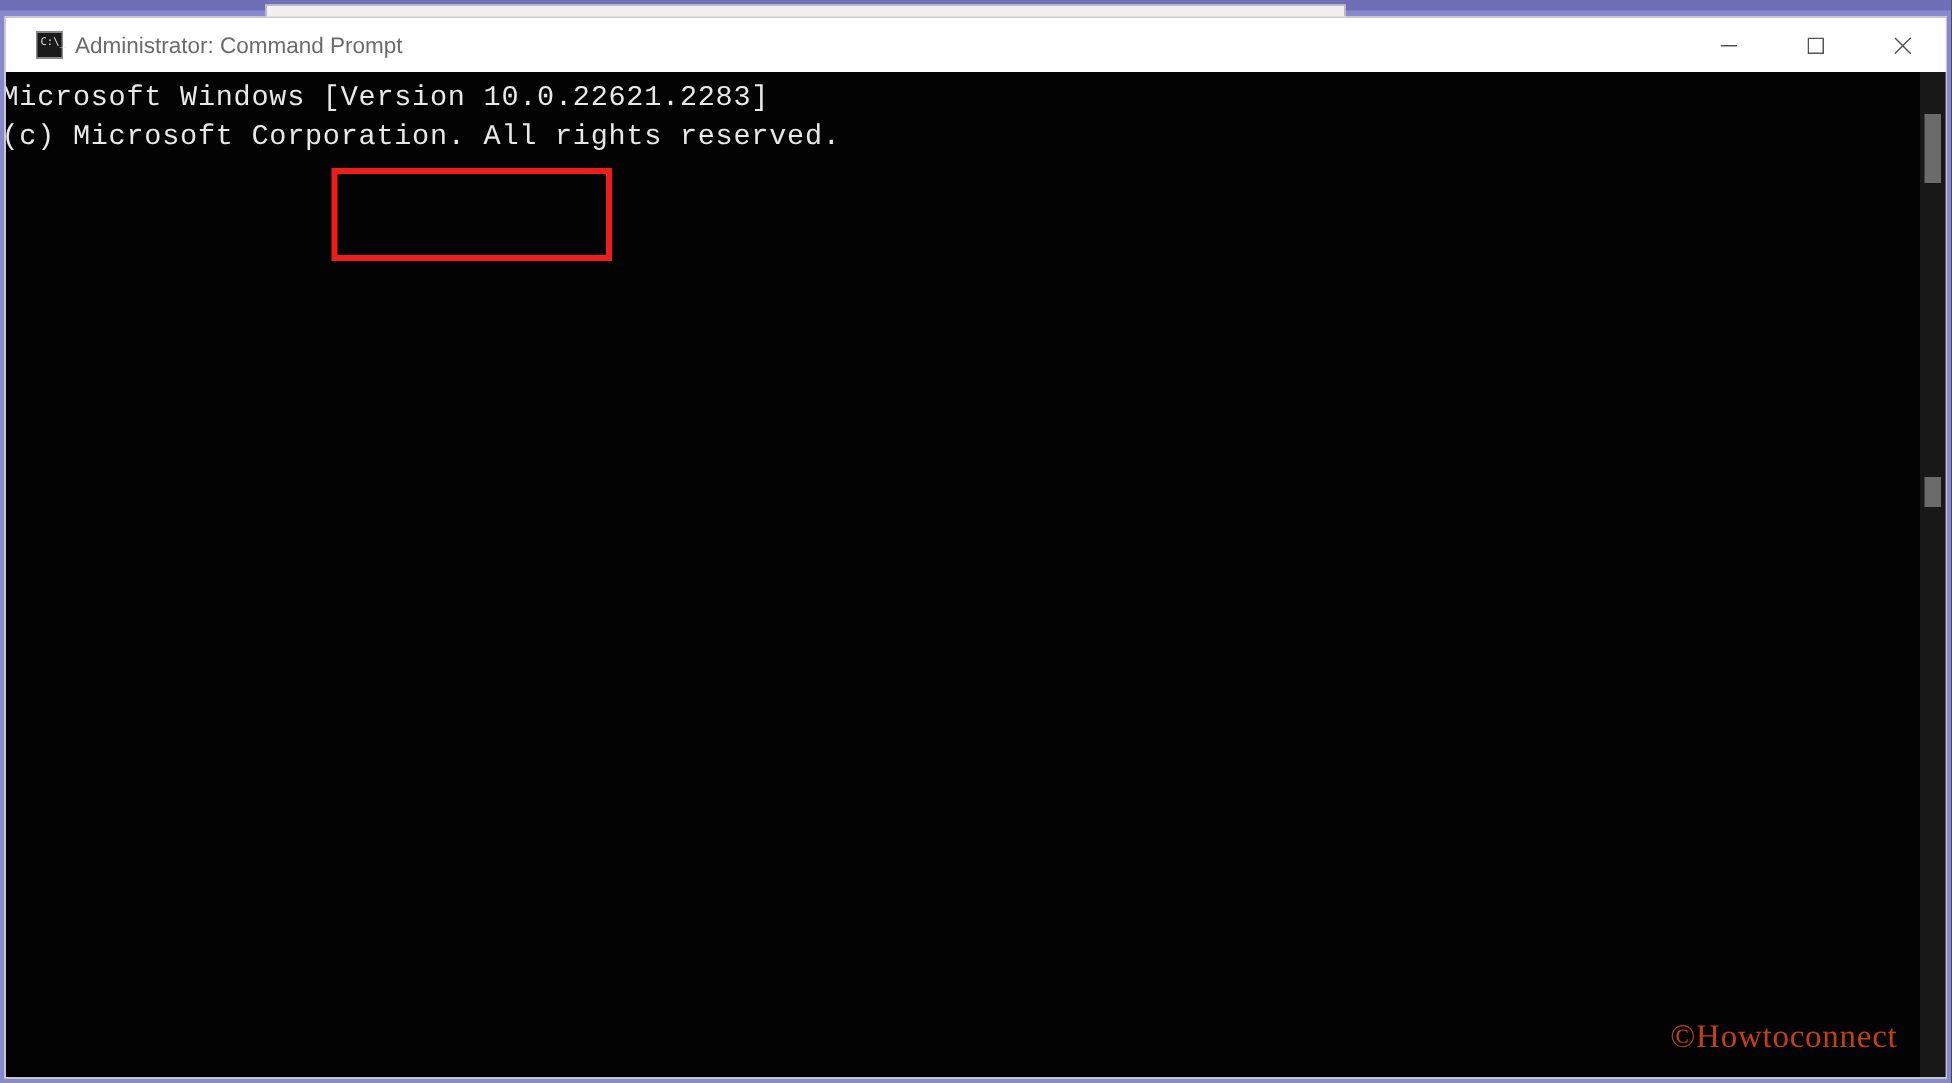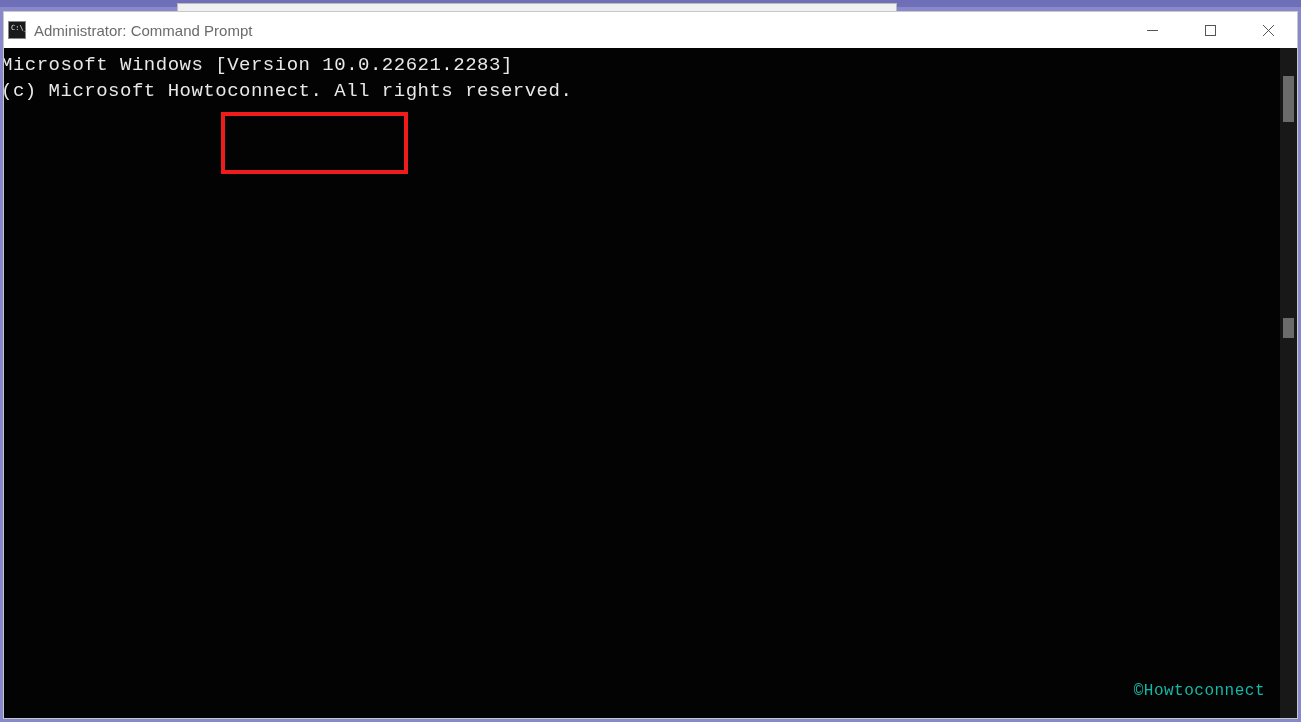--- a/index.html
+++ b/index.html
@@ -42,21 +42,21 @@
       background: #ffffff;
       border: 1px solid #c8c8c8;
       display: flex;
       flex-direction: column;
     }
     .titlebar {
       height: 36px;
       background: #ffffff;
       display: flex;
       align-items: center;
-      padding-left: 4px;
+      padding-left: 20px;
     }
     .app-icon {
       width: 18px;
       height: 18px;
       background: #1a1a1a;
       border: 1px solid #888;
       margin-right: 8px;
       position: relative;
     }
     .app-icon::before {
@@ -142,23 +142,23 @@
       top: 270px;
       left: 3px;
       right: 3px;
       height: 20px;
       background: #6b6b6b;
     }
     .watermark {
       position: absolute;
       bottom: 14px;
       right: 32px;
-      color: #14b8a6;
-      font-size: 16px;
-      font-family: Liberation Mono, monospace;
+      color: #c2410c;
+      font-size: 22px;
+      font-family: Liberation Serif, serif;
     }
   </style>
 </head>
 <body>
 
 <div class="top-strip"></div>
 <div class="top-tab-fragment"></div>
 
 <div class="window">
 
@@ -181,21 +181,21 @@
             <line x1="0" y1="0" x2="11" y2="11" stroke="#555" stroke-width="1"></line>
             <line x1="11" y1="0" x2="0" y2="11" stroke="#555" stroke-width="1"></line>
           </svg>
       </button>
     </div>
   </div>
 
   <div class="terminal-area">
     <div class="terminal-content">
       <div class="term-line">Microsoft Windows [Version 10.0.22621.2283]</div>
-      <div class="term-line">(c) Microsoft Howtoconnect. All rights reserved.</div>
+      <div class="term-line">(c) Microsoft Corporation. All rights reserved.</div>
     </div>
 
     <div class="highlight-box"></div>
 
     <div class="scrollbar">
       <div class="scroll-thumb"></div>
       <div class="scroll-thumb2"></div>
     </div>
 
     <div class="watermark">©Howtoconnect</div>

